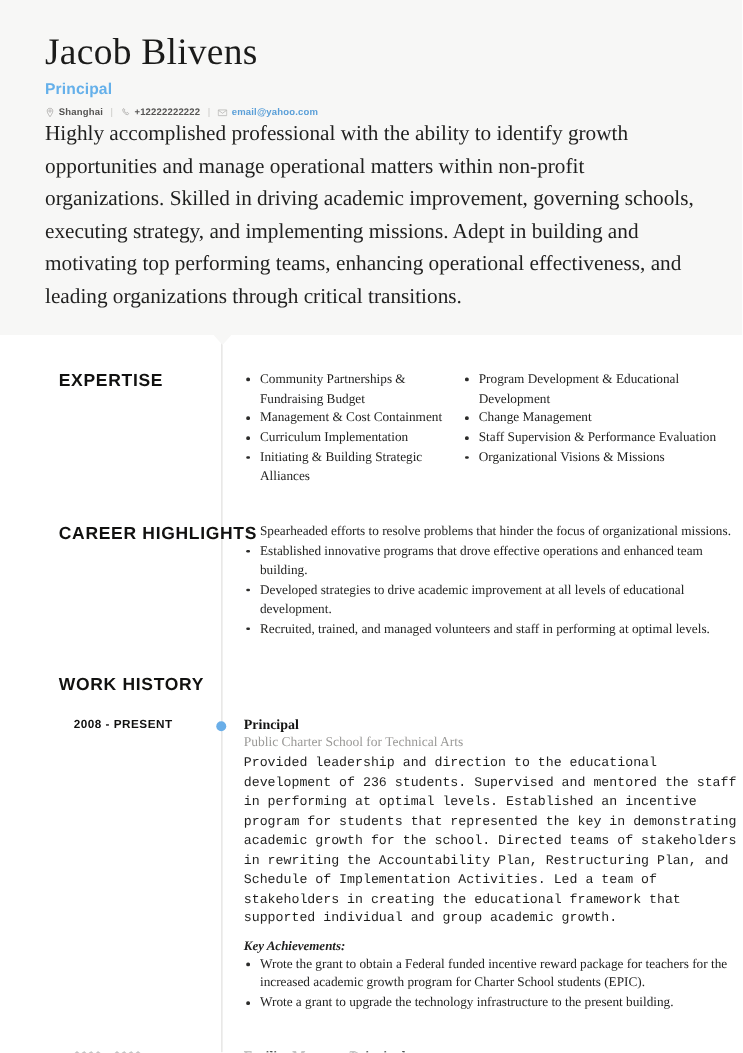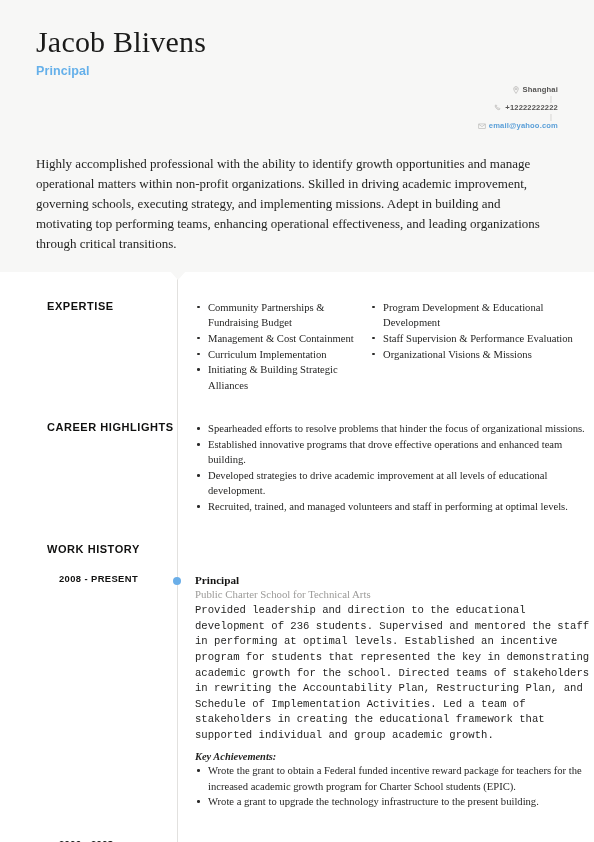--- a/index.html
+++ b/index.html
@@ -42,22 +42,21 @@
     margin: 0 0 7px 0;
   }
   .contact-row {
     display: flex;
     align-items: flex-end;
     font-family: "Liberation Sans", sans-serif;
     font-size: 7.6px;
     font-weight: 700;
     letter-spacing: 0.15px;
     color: #555453;
-    margin-bottom: 24px;
-    flex-direction: column;
+    margin-bottom: 0;
   }
   .contact-item {
     display: flex;
     align-items: center;
     gap: 3px;
   }
   .contact-item .ico {
     display: inline-flex;
     align-items: center;
     justify-content: center;
@@ -68,21 +67,21 @@
   .contact-item .ico svg { display: block; }
   .contact-sep {
     color: #c9c8c6;
     margin: 0 6px;
     font-weight: 400;
   }
   .email-text { color: #5a9fd8; }
 
   .summary {
     font-family: "Liberation Serif", serif;
-    font-size: 13px;
+    font-size: 17px;
     line-height: 1.53;
     color: #1f1f1e;
     margin: 0;
     max-width: 520px;
     text-align: left;
   }
 
   
   .body {
     position: relative;
@@ -118,21 +117,21 @@
     padding-left: 47px;
     padding-right: 10px;
   }
   .content-col {
     flex: 1;
     box-sizing: border-box;
     padding-left: 18px;
   }
   .section-label {
     font-family: "Liberation Sans", sans-serif;
-    font-size: 11px;
+    font-size: 14px;
     font-weight: 700;
     letter-spacing: 0.55px;
     color: #111110;
     text-transform: uppercase;
     white-space: nowrap;
   }
   .date-label {
     font-family: "Liberation Sans", sans-serif;
     font-size: 9.4px;
     font-weight: 700;
@@ -280,20 +279,21 @@
       <div class="content-col">
         <div class="expertise-cols">
           <ul class="bullets exp-col-1">
             <li>Community Partnerships &amp; Fundraising Budget</li>
             <li>Management &amp; Cost Containment</li>
             <li>Curriculum Implementation</li>
             <li>Initiating &amp; Building Strategic Alliances</li>
           </ul>
           <ul class="bullets exp-col-2">
             <li>Program Development &amp; Educational Development</li>
+            <li>Change Management</li>
             <li>Staff Supervision &amp; Performance Evaluation</li>
             <li>Organizational Visions &amp; Missions</li>
           </ul>
         </div>
       </div>
     </div>
 
     <div class="spacer-28"></div>
 
     <div class="section">

